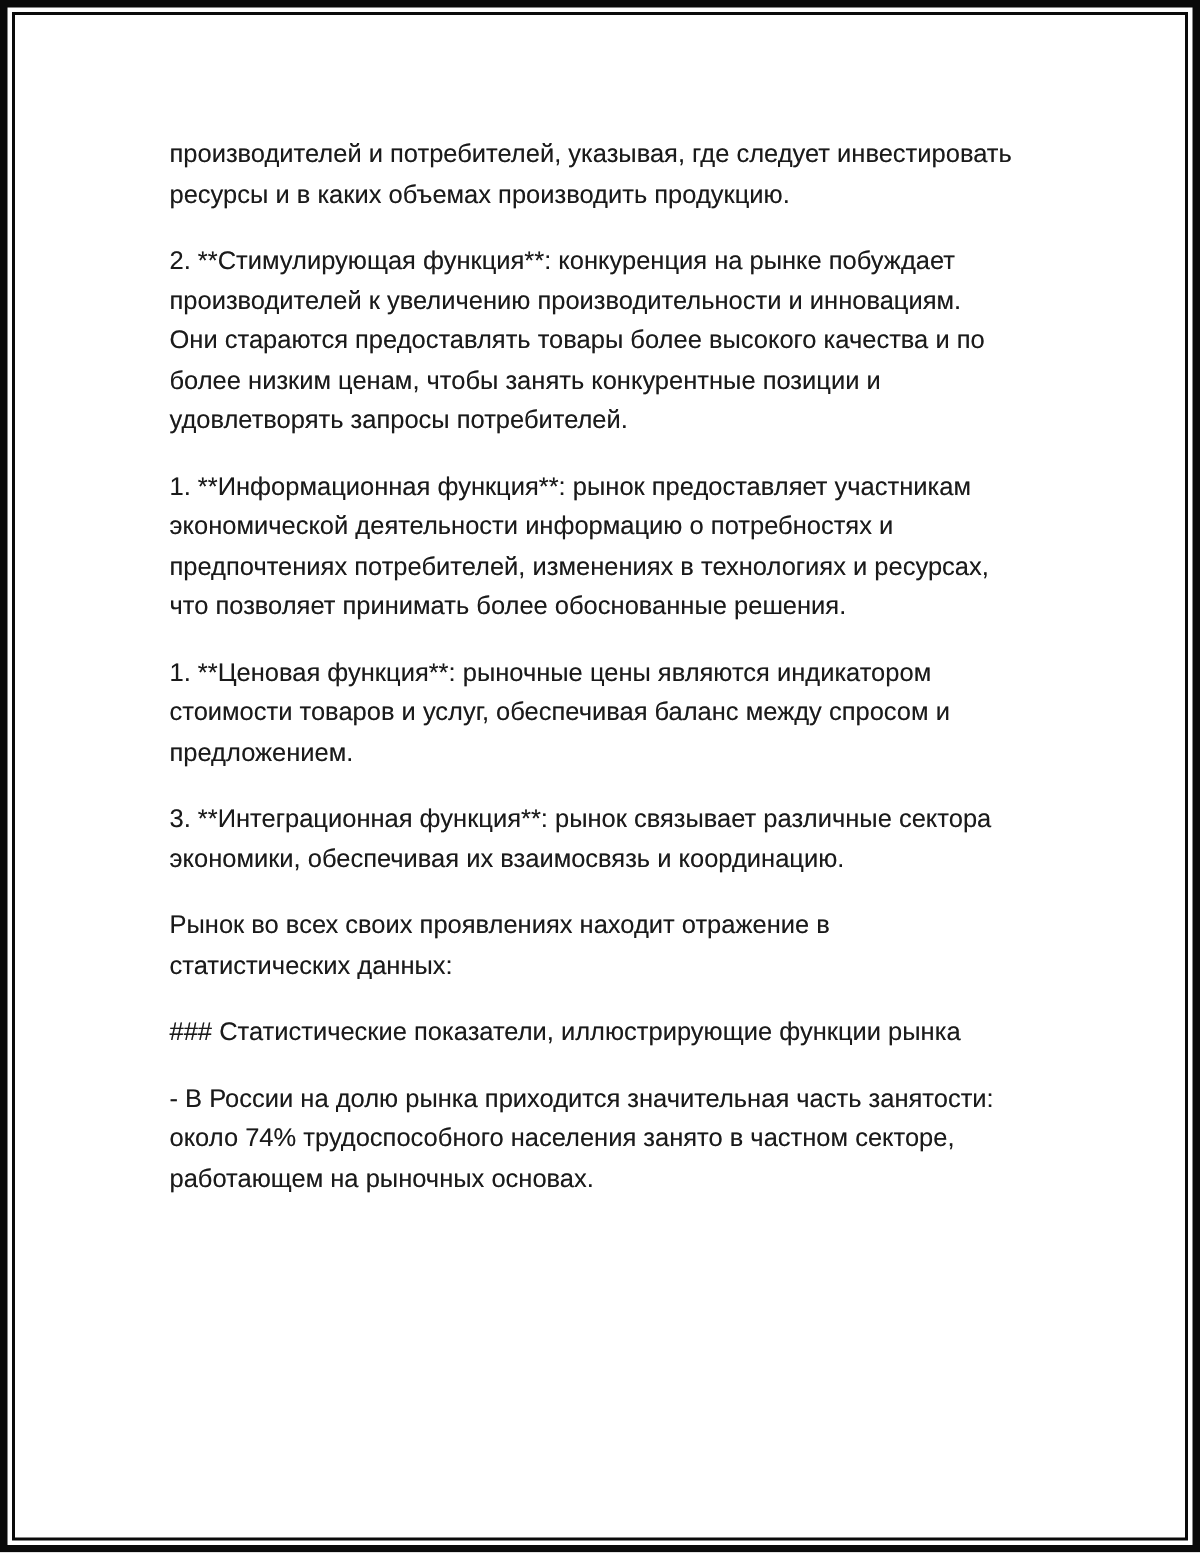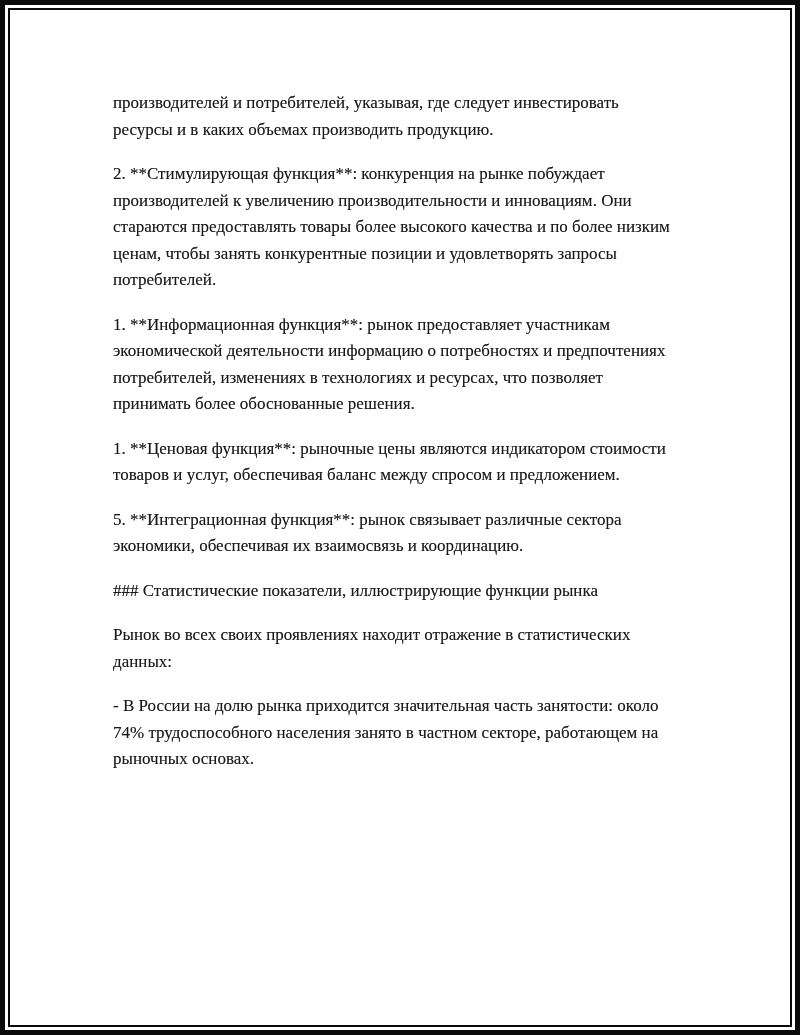--- a/index.html
+++ b/index.html
@@ -6,21 +6,21 @@
     margin: 0;
     padding: 0;
     background: #ffffff;
   }
   .page {
     position: relative;
     width: 800px;
     height: 1035px;
     background: #ffffff;
     overflow: hidden;
-    font-family: Liberation Serif, serif;
+    font-family: Liberation Sans, sans-serif;
   }
   .outer-border {
     position: absolute;
     inset: 0;
     border: 5px solid #0a0a0a;
     pointer-events: none;
   }
   .inner-border {
     position: absolute;
     inset: 8px;
@@ -56,22 +56,22 @@
 
   <div class="content">
     <p class="para">производителей и потребителей, указывая, где следует инвестировать ресурсы и в каких объемах производить продукцию.</p>
 
     <p class="para">2. **Стимулирующая функция**: конкуренция на рынке побуждает производителей к увеличению производительности и инновациям. Они стараются предоставлять товары более высокого качества и по более низким ценам, чтобы занять конкурентные позиции и удовлетворять запросы потребителей.</p>
 
     <p class="para">1. **Информационная функция**: рынок предоставляет участникам экономической деятельности информацию о потребностях и предпочтениях потребителей, изменениях в технологиях и ресурсах, что позволяет принимать более обоснованные решения.</p>
 
     <p class="para">1. **Ценовая функция**: рыночные цены являются индикатором стоимости товаров и услуг, обеспечивая баланс между спросом и предложением.</p>
 
-    <p class="para">5. **Интеграционная функция**: рынок связывает различные сектора экономики, обеспечивая их взаимосвязь и координацию.</p>
+    <p class="para">3. **Интеграционная функция**: рынок связывает различные сектора экономики, обеспечивая их взаимосвязь и координацию.</p>
+
+    <p class="para">Рынок во всех своих проявлениях находит отражение в статистических данных:</p>
 
     <p class="para">### Статистические показатели, иллюстрирующие функции рынка</p>
-
-    <p class="para">Рынок во всех своих проявлениях находит отражение в статистических данных:</p>
 
 
     <p class="para">- В России на долю рынка приходится значительная часть занятости: около 74% трудоспособного населения занято в частном секторе, работающем на рыночных основах.</p>
   </div>
 </div>
 
 </body></html>

